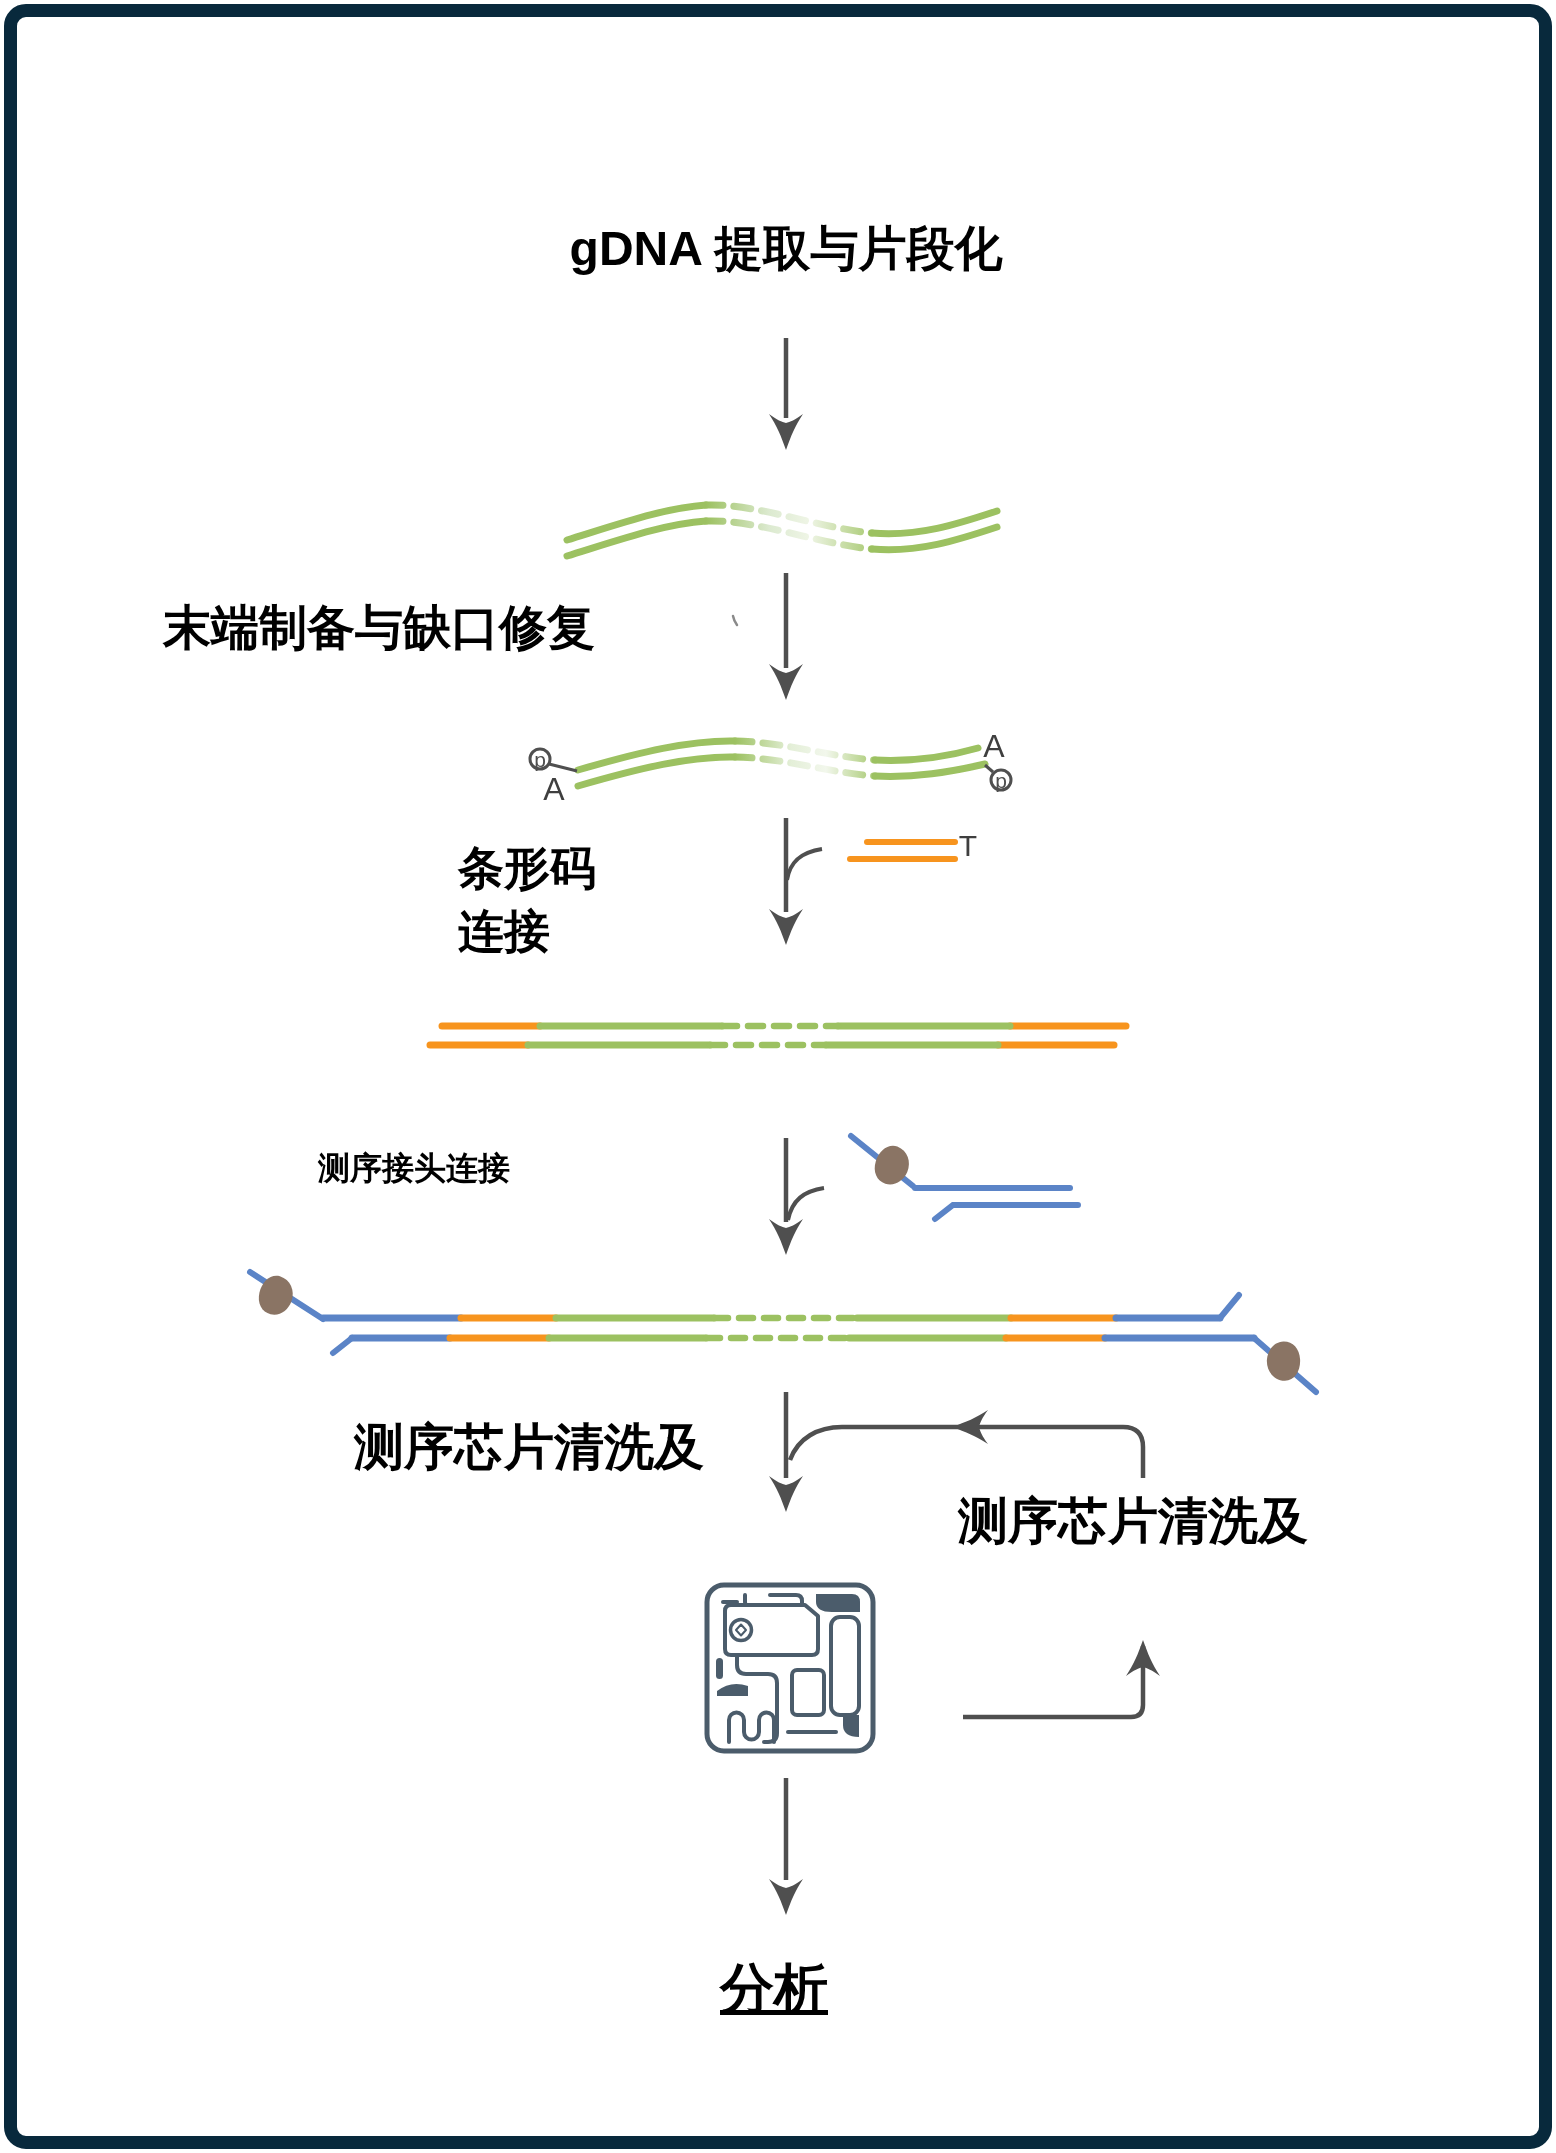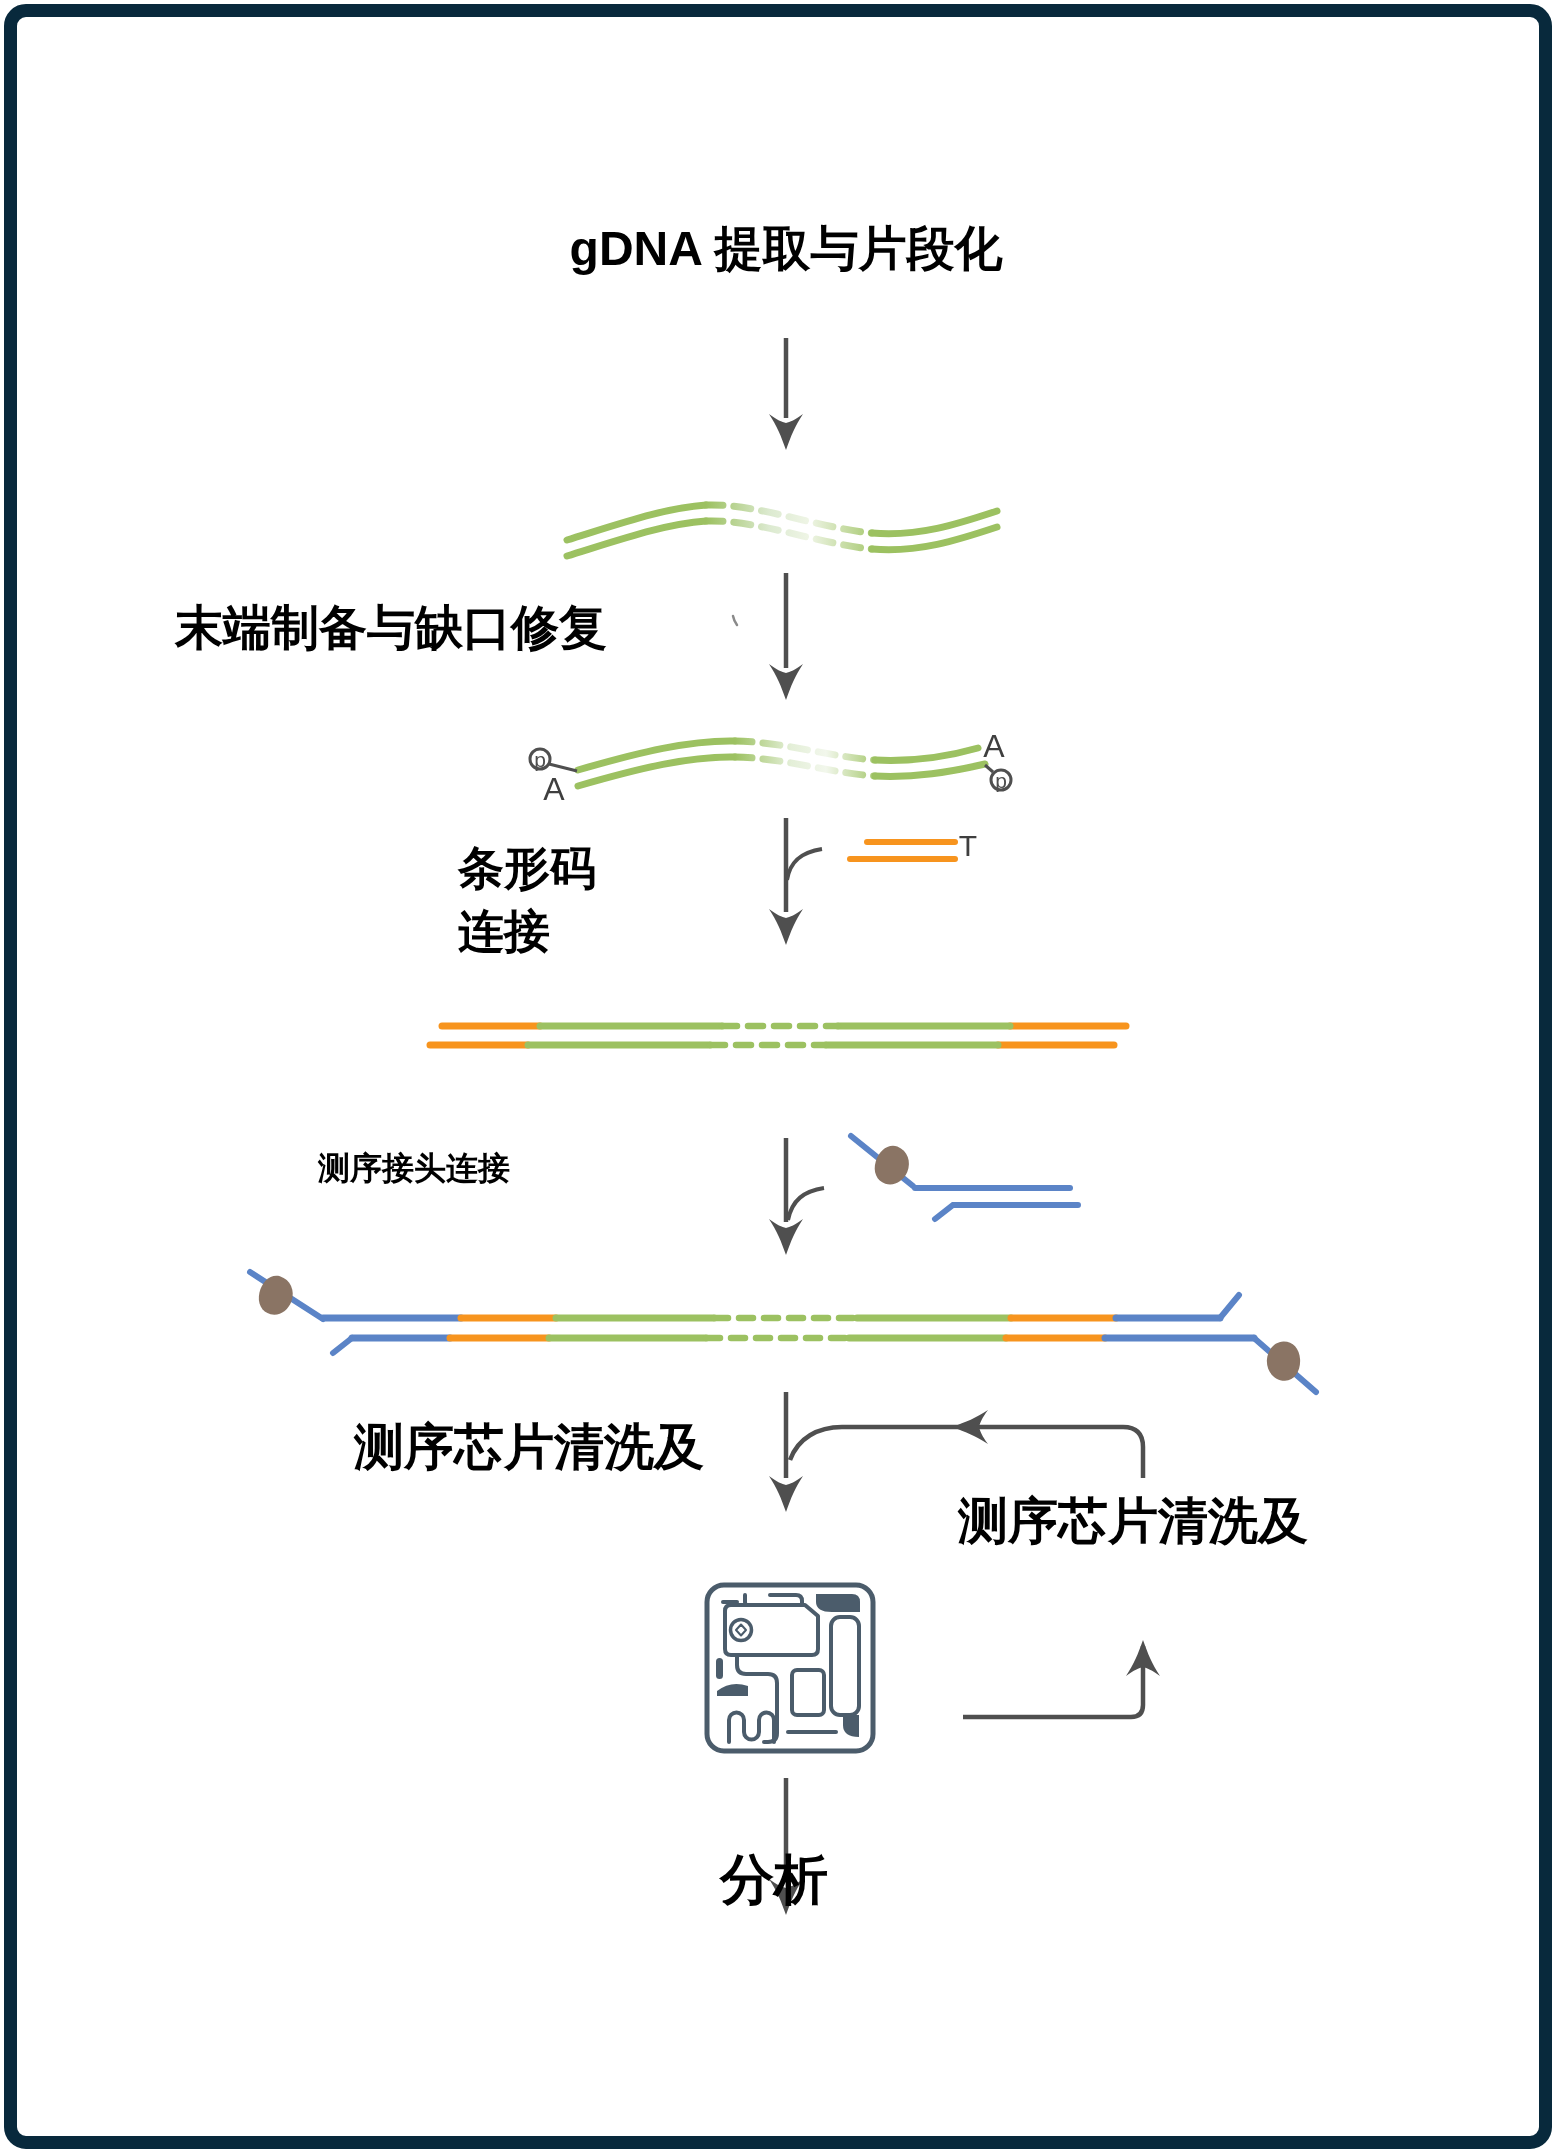--- a/index.html
+++ b/index.html
@@ -2,26 +2,26 @@
 <html><head>
 <meta charset="utf-8">
 <style>
   html,body{margin:0;padding:0;background:#ffffff;}
   body{font-family:"Liberation Sans",sans-serif;}
   .canvas{position:relative;width:1556px;height:2153px;background:#ffffff;overflow:hidden;}
   .frame{position:absolute;inset:4px;border:13px solid #08293c;border-radius:22px;pointer-events:none;}
   .art{position:absolute;left:0;top:0;width:1556px;height:2153px;}
   .lbl{position:absolute;color:#000;font-weight:700;white-space:nowrap;line-height:1.26;}
   .lbl-title{left:786px;top:190px;transform:translateX(-50%);font-size:48px;margin-top:29px;}
-  .lbl-endprep{left:163px;top:598px;font-size:48px;margin-left:12px;}
+  .lbl-endprep{left:163px;top:598px;font-size:48px;}
   .lbl-barcode{left:458px;top:822px;font-size:46px;line-height:1.38;margin-top:15px;}
   .lbl-adapter{left:318px;top:1148px;font-size:32px;}
   .lbl-load{left:354px;top:1416px;font-size:50px;}
   .lbl-wash{left:958px;top:1486px;font-size:50px;line-height:1.42;}
-  .lbl-analysis{left:720px;top:1845px;font-size:54px;}
+  .lbl-analysis{left:720px;top:1954px;font-size:54px;text-decoration:underline;}
   .svgA{font:400 32px "Liberation Sans",sans-serif;fill:#3f3f3f;}
   .svgP{font:400 21px "Liberation Sans",sans-serif;fill:#4f4f4f;}
   .svgT{font:400 30px "Liberation Sans",sans-serif;fill:#3f3f3f;}
 </style>
 </head>
 <body>
 
 <div class="canvas">
 
   <svg class="art" viewBox="0 0 1556 2153">

